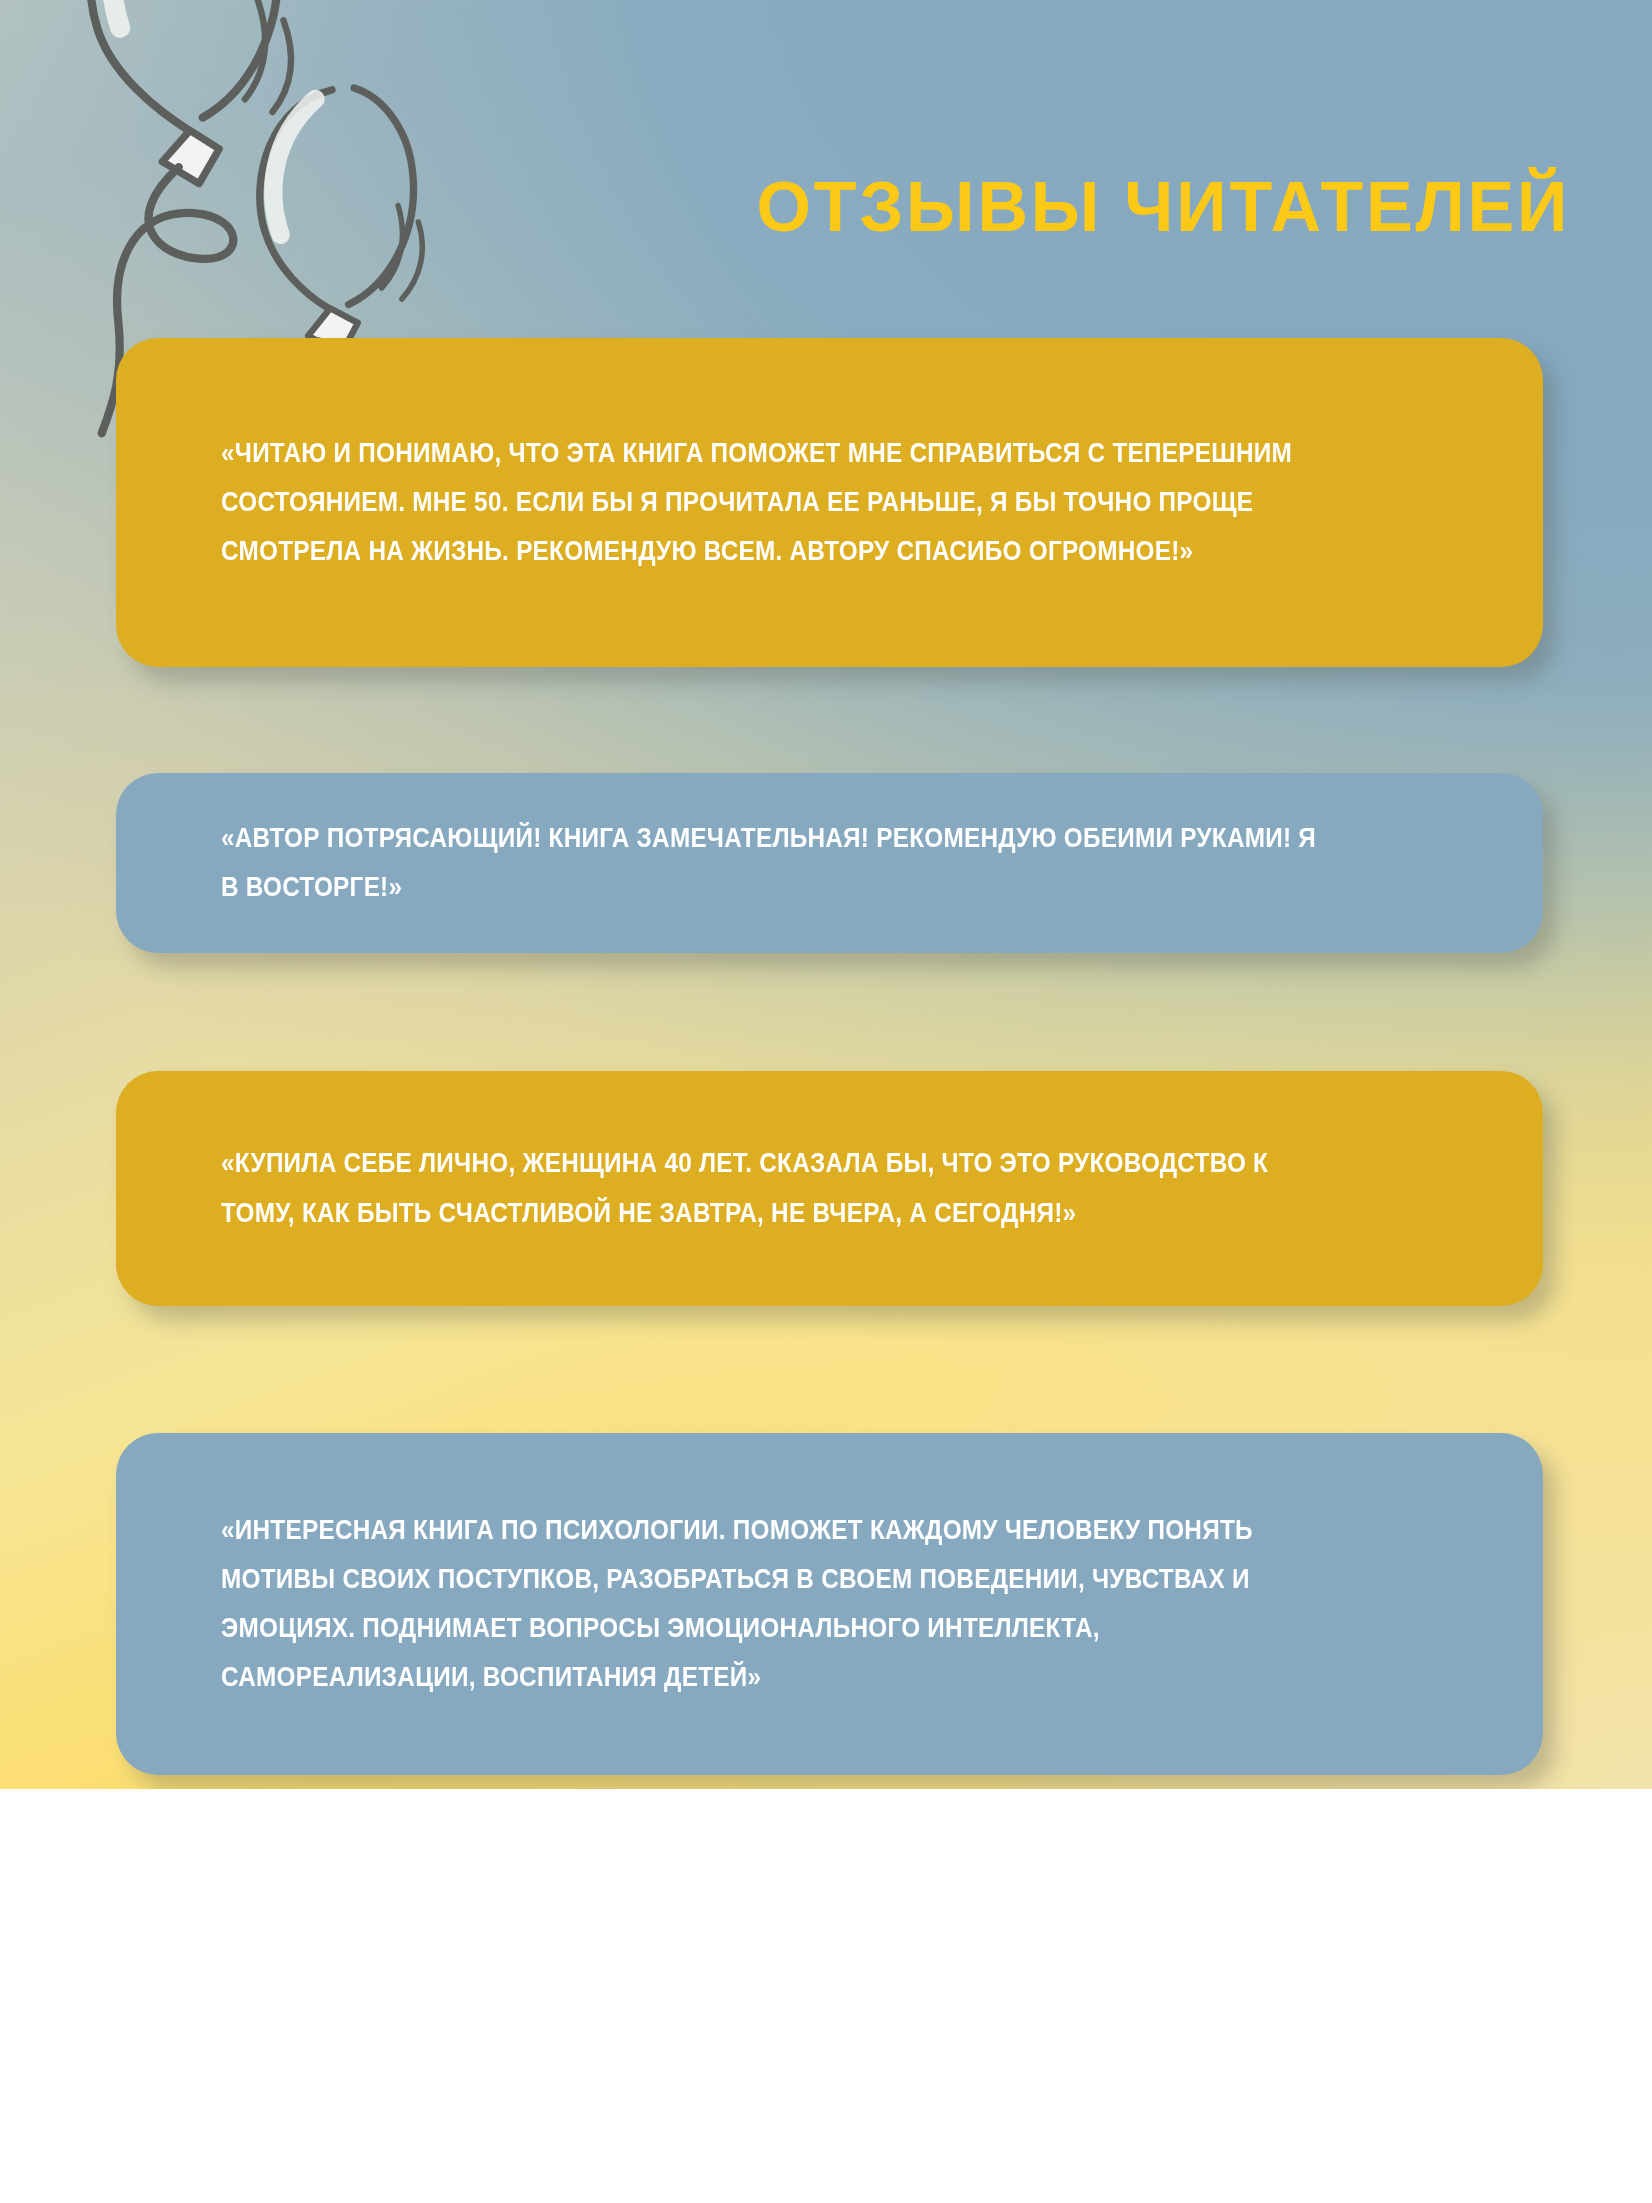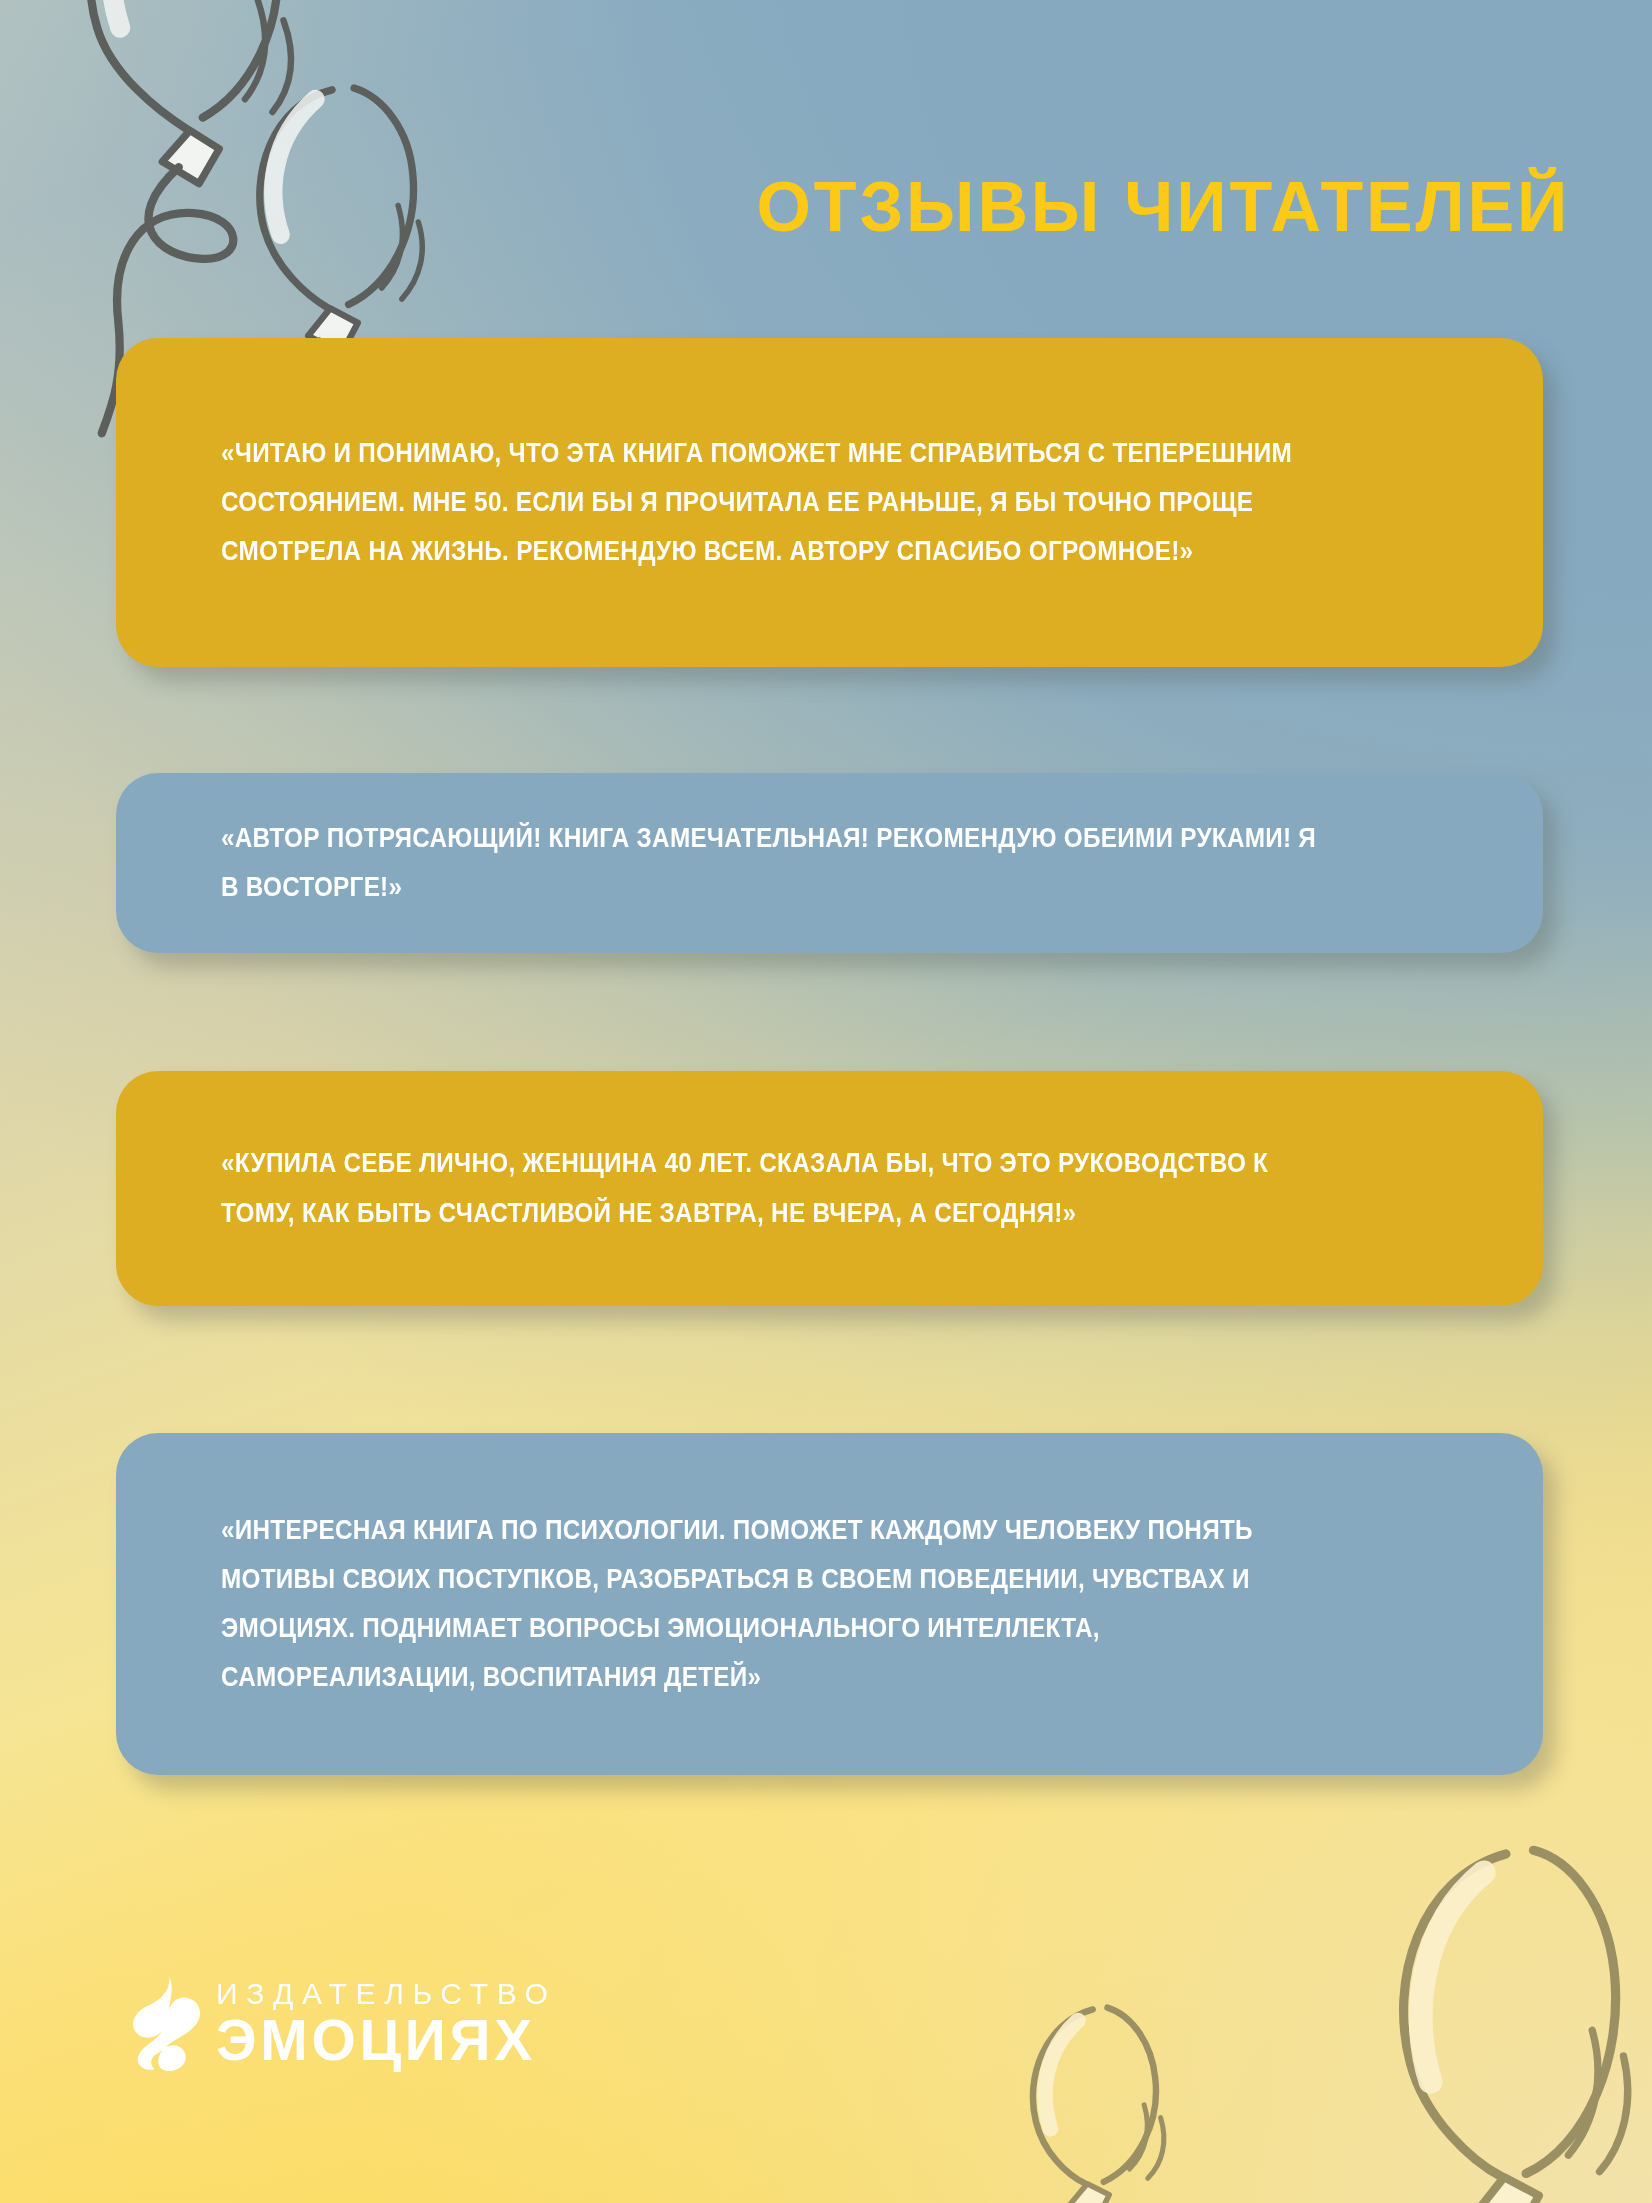--- a/index.html
+++ b/index.html
@@ -4,21 +4,21 @@
 <style>
   html, body {
     margin: 0;
     padding: 0;
     background: #ffffff;
   }
 
   .page {
     position: relative;
     width: 1653px;
-    height: 2203px;
+    height: 1789px;
     overflow: hidden;
     font-family: "Liberation Sans", sans-serif;
     
     background:
       linear-gradient(to bottom right,
         rgba(188,203,198,0.00) 0%,
         rgba(188,203,198,0.00) 100%),
       linear-gradient(160deg,
         #bdcbc5 0%,
         #b4c4c4 8%,

